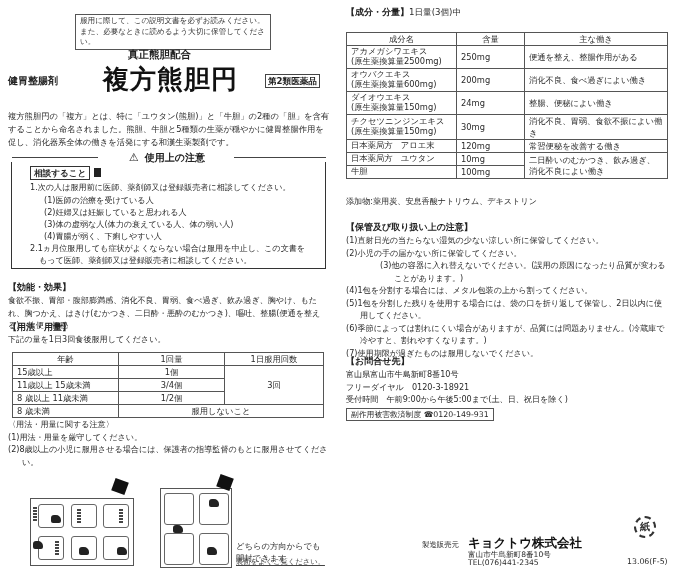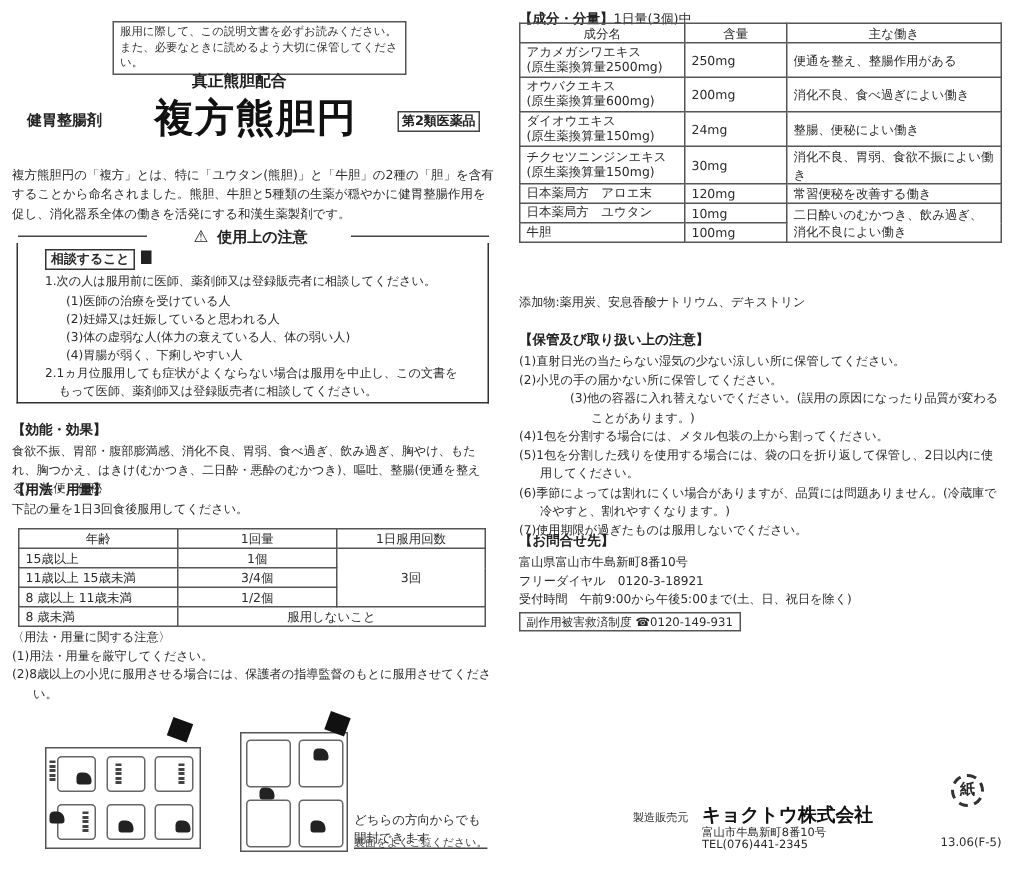--- a/index.html
+++ b/index.html
@@ -10,21 +10,21 @@
   }
   .page { position: absolute; inset: 0; }
   .left { position: absolute; left: 8px; top: 0; width: 322px; }
   .right { position: absolute; left: 346px; top: 0; width: 322px; }
 
   .notice-box {
     position: absolute; left: 67px; top: 14px; width: 196px;
     border: 1px solid #555; padding: 1px 4px; font-size: 7.6px; line-height: 1.4; color: #333;
   }
   .subtitle { position: absolute; left: 120px; top: 47px; font-size: 10.5px; font-weight: bold; color: #222; }
-  .category { position: absolute; left: 10px; top: 74px; font-size: 10px; font-weight: bold; color: #222; }
+  .category { position: absolute; left: 0; top: 74px; font-size: 10px; font-weight: bold; color: #222; }
   .product-name { position: absolute; left: 95px; top: 61px; font-size: 26px; font-weight: bold; letter-spacing: 1px; color: #111; }
   .class-badge {
     position: absolute; left: 257px; top: 74px; font-size: 8.6px; font-weight: bold;
     border: 1px solid #444; padding: 0 2px; color: #222;
   }
   .intro { position: absolute; left: 0; top: 110px; width: 322px; font-size: 8.3px; line-height: 1.55; }
 
   .caution-title {
     position: absolute; left: 0; top: 150px; width: 318px; text-align: center;
     font-size: 10px; font-weight: bold; color: #222;
@@ -66,21 +66,21 @@
   .cell { position: absolute; border: 1px solid #666; border-radius: 3px; }
   .bear { position: absolute; width: 10px; height: 8px; background: #222; border-radius: 3px 5px 2px 2px; }
   .tag { position: absolute; width: 4px; height: 14px; background: repeating-linear-gradient(#444 0 2px, #fff 2px 3px); }
   .scissor { position: absolute; width: 14px; height: 13px; background: #111; transform: rotate(20deg); }
   .open-note { position: absolute; left: 236px; top: 510px; font-size: 8.3px; line-height: 1.5; margin-top: 30px; }
   .backside { position: absolute; left: 236px; top: 557px; font-size: 7.3px; color: #444; text-decoration: underline; }
 
   
   .ing-head { position: absolute; left: 0; top: 6px; }
   .ing-head .sub { font-weight: normal; font-size: 8.6px; }
-  .ing-table { position: absolute; left: 0; top: 15px; width: 322px; }
+  .ing-table { position: absolute; left: 0; top: 32px; width: 322px; }
   .ing-table th { text-align: center; height: 13px; }
   .ing-table td { vertical-align: middle; }
   .ing-table .amt { text-align: left; padding-right: 8px; width: 68px; }
   .ing-table .name { width: 110px; line-height: 1.2; }
   .ing-table .two { height: 23px; }
   .additives { position: absolute; left: 0; top: 196px; font-size: 8.1px; }
 
   .storage { position: absolute; left: 0; top: 221px; width: 322px; }
   .storage p { font-size: 8.1px; line-height: 1.55; }
   .contact { position: absolute; left: 0; top: 355px; width: 322px; }

